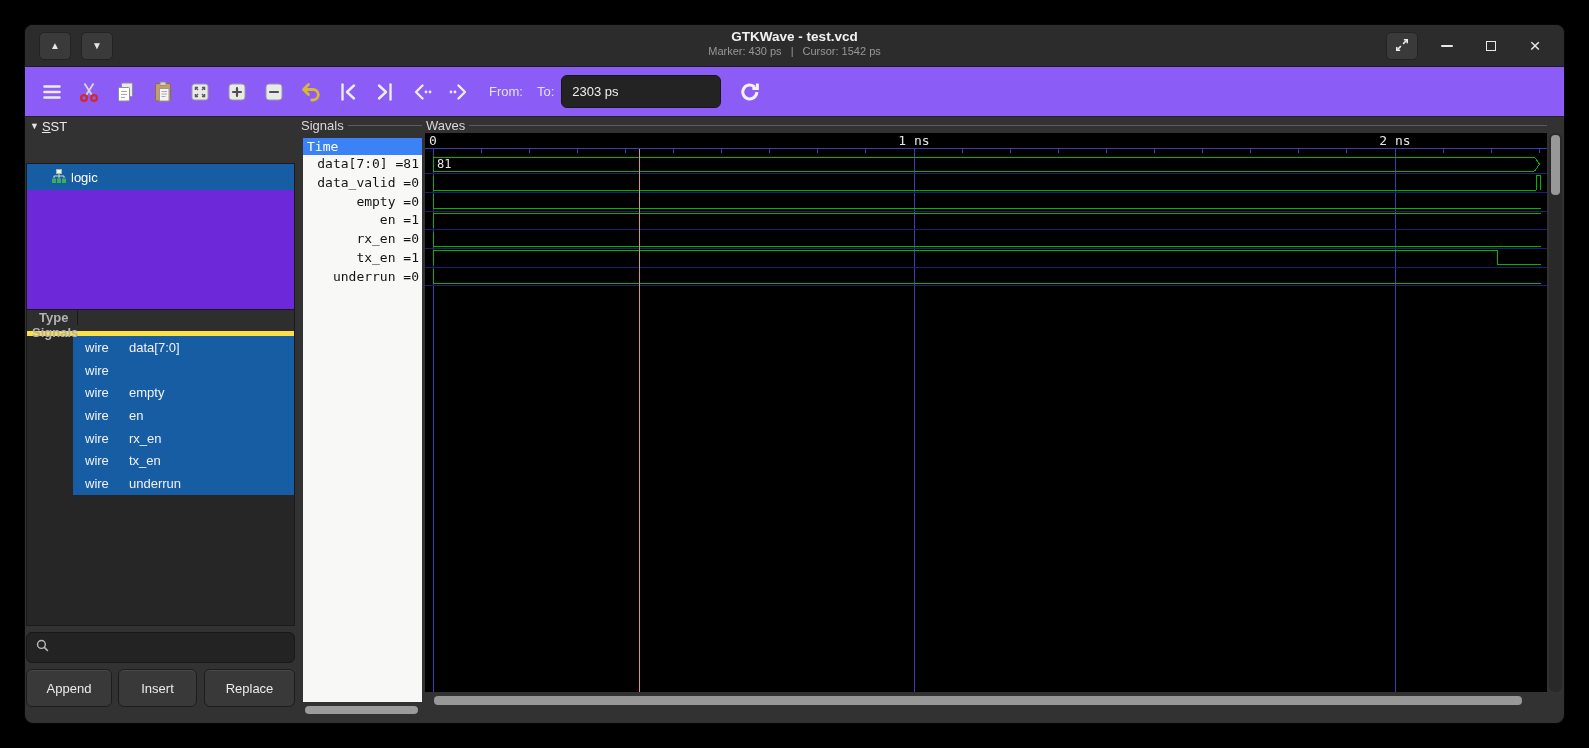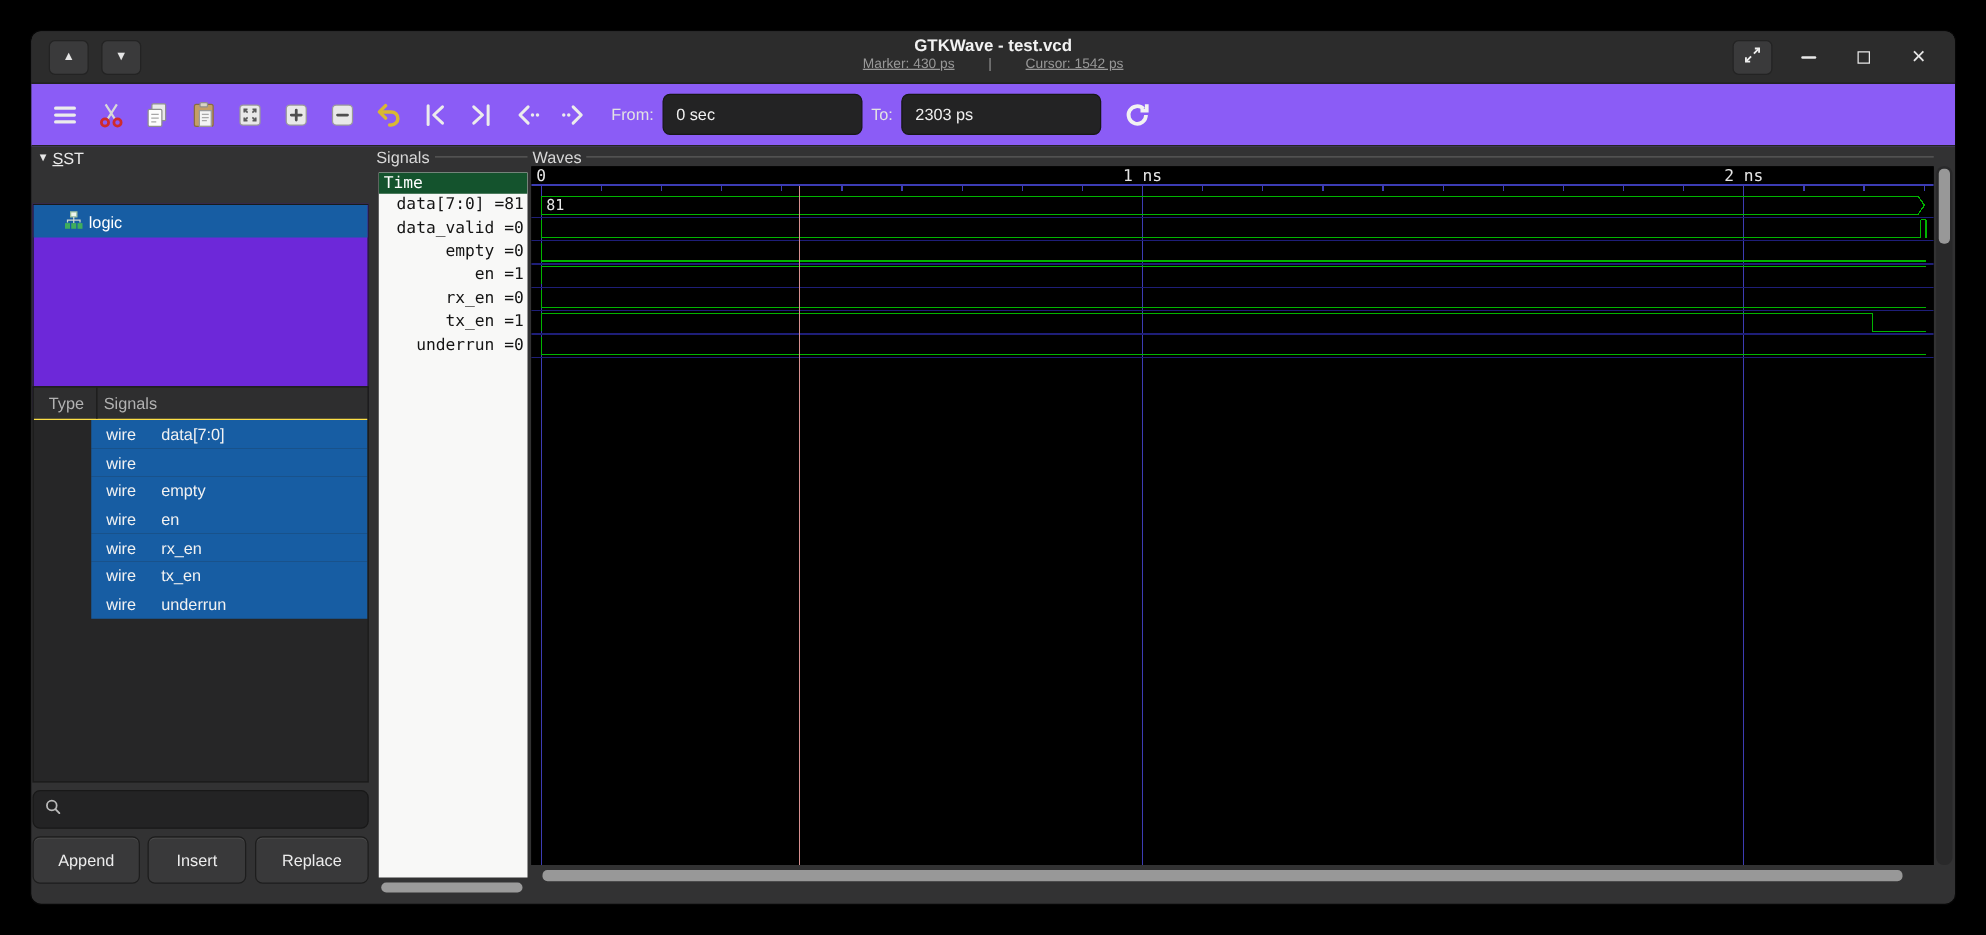--- a/index.html
+++ b/index.html
@@ -10,21 +10,21 @@
             background:#323233; border-radius:9px; overflow:hidden; border:1px solid #060606; }
 
   
   .titlebar { position:relative; height:42px; background:#2c2c2c; border-bottom:1px solid #1e1e1e;
               display:flex; align-items:center; padding:0 14px; }
   .tb-left { display:flex; gap:10px; }
   .squarebtn { width:32px; height:28px; background:#3a3a3b; border:1px solid #232323; border-radius:5px;
                display:flex; align-items:center; justify-content:center; color:#e6e6e6; font-size:10px; cursor:default; }
   .title-center { position:absolute; left:0; right:0; top:4px; text-align:center; pointer-events:none; }
   .win-title { color:#f2f2f2; font-weight:bold; font-size:13.5px; }
-  .win-sub { color:#989898; font-size:11px; margin-top:1px; display:flex; justify-content:center; gap:27px;text-decoration:underline; }
+  .win-sub { color:#989898; font-size:11px; margin-top:1px; display:flex; justify-content:center; gap:9px; }
   .tb-right { margin-left:auto; display:flex; align-items:center; gap:14px; }
   .ctrlbtn { width:30px; height:28px; display:flex; align-items:center; justify-content:center; color:#e8e8e8; }
   .min-bar { width:12px; height:2px; background:#e8e8e8; border-radius:1px; }
   .max-box { width:10px; height:10px; border:1.6px solid #e8e8e8; }
   .close-x { font-size:19px; line-height:1; color:#e8e8e8; }
 
   
   .toolbar { height:50px; background:#8b5cf6; border-bottom:1px solid #242424;
              display:flex; align-items:center; padding-left:14px; }
   .tool-btn { width:25px; height:25px; margin-right:12px; display:flex; align-items:center; justify-content:center; }
@@ -41,22 +41,22 @@
   .sst-row { position:absolute; left:5px; top:0; height:16px; display:flex; align-items:center; gap:3px;
              color:#eaeaea; font-size:13px; }
   .sst-expander { font-size:9px; color:#e6e6e6; }
   .sst-mn { text-decoration:underline; }
   .treebox { position:absolute; left:1px; top:17px; width:269px; height:169px; background:#6d28d9; border:1px solid #1a1a1a;margin-top:28px; }
   .tree-item { height:26px; background:#175da3; display:flex; align-items:center; padding-left:24px; gap:4px;
                color:#fff; font-size:13px; }
   .tree-item svg { width:16px; height:16px; }
 
   .sigtable { position:absolute; left:1px; top:191px; width:269px; height:317px; background:#262627; border:1px solid #1a1a1a; overflow:hidden; }
-  .sig-head { height:26px; background:#2e2e2f; border-bottom:1px solid #fde047; display:flex; color:#b2b2b2;
-              font-weight:normal; font-size:13px; }
+  .sig-head { height:26px; background:#2e2e2f; border-bottom:5px solid #fde047; display:flex; color:#b2b2b2;
+              font-weight:bold; font-size:13px;flex-direction:column; }
   .sig-head .c1 { width:51px; border-right:1px solid #1a1a1a; display:flex; align-items:center; padding-left:12px; }
   .sig-head .c2 { flex:1; display:flex; align-items:center; padding-left:5px; }
   .trow { height:22.7px; display:flex; color:#f2f2f2; font-size:13px; }
   .trow.sel { background:#175da3;margin-left:46px; }
   .trow .c1 { width:51px; display:flex; align-items:center; padding-left:12px; }
   .trow .c2 { flex:1; display:flex; align-items:center; padding-left:5px; }
 
   .searchbox { position:absolute; left:1px; top:514px; width:269px; height:31px; background:#232324;
                border:1px solid #181818; border-radius:6px; display:flex; align-items:center; padding:0 7px; }
   .searchbox svg { width:17px; height:17px; }
@@ -65,21 +65,21 @@
   .act-btn { position:absolute; top:551px; height:38px; background:#39393a; border:1px solid #1d1d1d;
              border-radius:6px; color:#ececec; font-size:13px; display:flex; align-items:center; justify-content:center;
              box-shadow:inset 0 1px 0 #4a4a4a; }
 
   
   .frame-label { position:absolute; top:0; height:15px; display:flex; align-items:center; color:#d8d8d8; font-size:13px; }
   .frame-label .line { flex:1; height:1px; background:#5c5c5c; margin-left:4px; }
 
   
   .valpanel { position:absolute; left:278px; top:20px; width:119px; height:564px; background:#f8f8f7; overflow:hidden; }
-  .time-row { height:17px; background:#14532d; color:#fff; font-family:"DejaVu Sans Mono", monospace;
+  .time-row { height:17px; background:#3b82f6; color:#fff; font-family:"DejaVu Sans Mono", monospace;
               font-size:13px; padding-left:4px; display:flex; align-items:center; }
   .val-entry { height:18.8px; font-family:"DejaVu Sans Mono", monospace; font-size:13px; color:#141414;
                text-align:right; padding-right:3px; line-height:18.8px; white-space:pre; }
   .val-hscroll { position:absolute; left:278px; top:587px; width:119px; height:10px; }
   .val-hscroll .thumb { position:absolute; left:2px; top:1px; width:113px; height:8px; background:#9b9b9b; border-radius:4px; }
 
   
   .wavecanvas { position:absolute; left:400px; top:15px; width:1122px; height:559px; background:#000; overflow:hidden; }
   .wavecanvas svg text { font-family:"DejaVu Sans Mono", monospace; fill:#e6e6e6; }
   .vscroll { position:absolute; left:1524px; top:15px; width:13px; height:559px; background:#29292a; border-radius:6px; }
@@ -229,21 +229,20 @@
           <span>
             <svg viewBox="0 0 24 24">
               <path d="M11.5 5.5L18 12l-6.5 6.5" fill="none" stroke="#ececec" stroke-width="2.4" stroke-linecap="round" stroke-linejoin="round"></path>
               <circle cx="8" cy="12" r="1.4" fill="#ececec"></circle>
               <circle cx="4" cy="12" r="1.4" fill="#ececec"></circle>
             </svg>
           </span>
         </div>
       </div>
     <span class="tool-label">From:</span>
-    <input class="tool-input" value="0 sec" style="">
     <span class="tool-label" style="margin-left:7px">To:</span>
     <input class="tool-input" value="2303 ps" style="">
     <div class="tool-btn reload-btn">
         <span id="reload-icon">
           <svg viewBox="0 0 24 24" width="26" height="26">
             <path d="M18.8 12a7 7 0 1 1-2-4.9" fill="none" stroke="#f2f2f2" stroke-width="3"></path>
             <path d="M19.4 3.4v5h-5" fill="none" stroke="#f2f2f2" stroke-width="3"></path>
           </svg>
         </span>
       </div>

